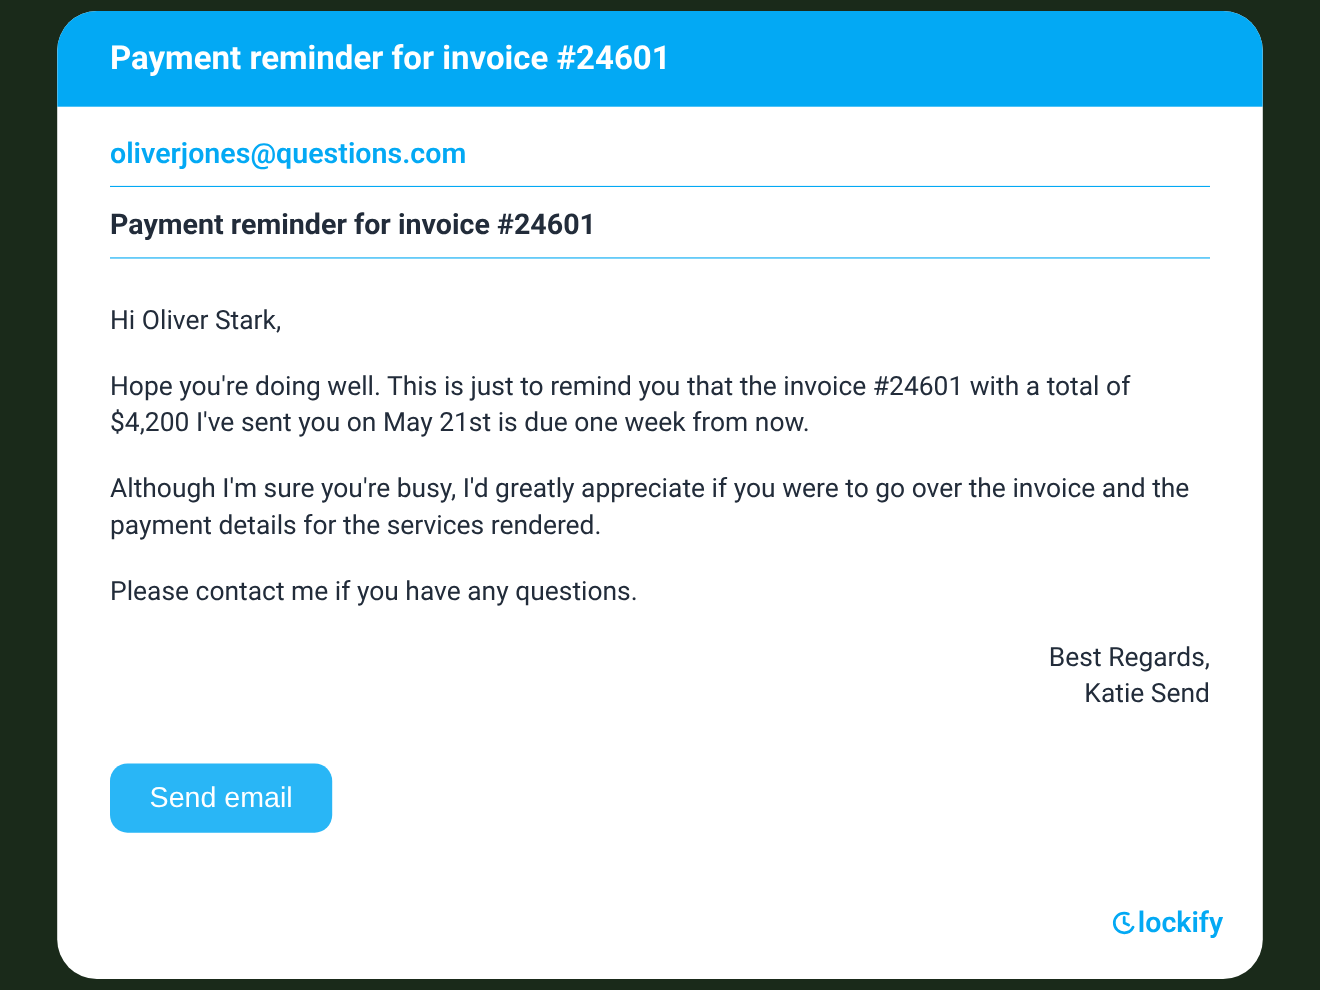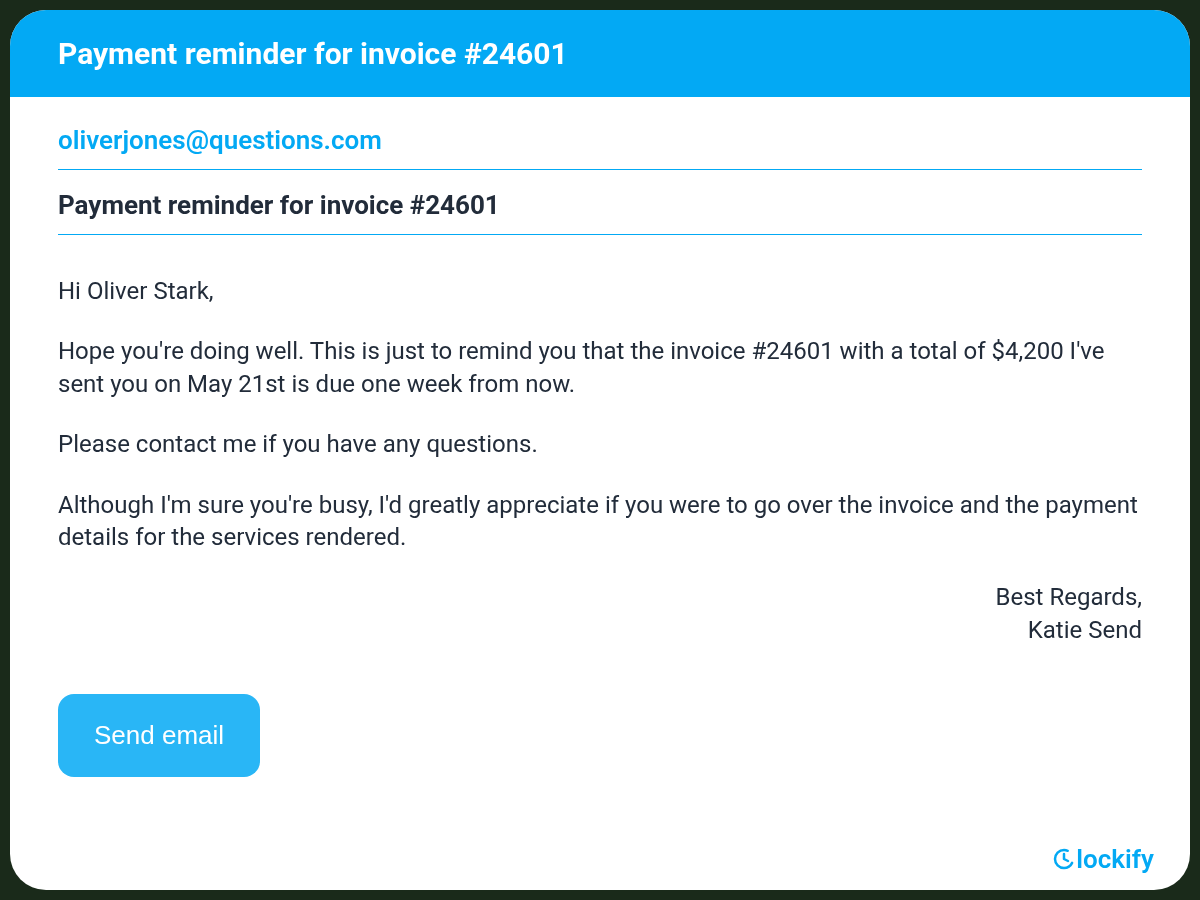--- a/index.html
+++ b/index.html
@@ -10,21 +10,21 @@
     body {
       font-family: -apple-system, BlinkMacSystemFont, "Segoe UI", Roboto, Helvetica, Arial, sans-serif;
       background: #1a2a1a;
       width: 1200px;
       height: 900px;
       display: flex;
       align-items: center;
       justify-content: center;
     }
     .email-card {
-      width: 1180px;
+      width: 1096px;
       height: 880px;
       background: #ffffff;
       border-radius: 36px;
       overflow: hidden;
       position: relative;
       display: flex;
       flex-direction: column;
     }
     .header-bar {
       background: #03a9f4;
@@ -69,29 +69,29 @@
     }
     .signature {
       margin-top: 28px;
     }
     .send-button {
       display: inline-block;
       background: #29b6f6;
       color: #ffffff;
       font-size: 26px;
       font-weight: 500;
-      padding: 26px 36px;
+      padding: 16px 36px;
       border-radius: 16px;
       border: none;
       cursor: pointer;
       margin-top: 48px;
     }
     .brand-logo {
       position: absolute;
-      bottom: 16px;
+      bottom: 36px;
       right: 36px;
       color: #03a9f4;
       font-size: 26px;
       font-weight: 600;
       display: flex;
       align-items: center;
       gap: 2px;
     }
     .brand-logo .clock-icon {
       display: inline-flex;
@@ -105,22 +105,22 @@
 <div class="email-card">
   <div class="header-bar">
     <div class="header-title">Payment reminder for invoice #24601</div>
   </div>
   <div class="content">
     <div class="recipient">oliverjones@questions.com</div>
     <div class="subject">Payment reminder for invoice #24601</div>
     <div class="body-text">
       <p>Hi Oliver Stark,</p>
       <p>Hope you're doing well. This is just to remind you that the invoice #24601 with a total of $4,200 I've sent you on May 21st is due one week from now.</p>
+      <p>Although I'm sure you're busy, I'd greatly appreciate if you were to go over the invoice and the payment details for the services rendered.</p>
       <p>Please contact me if you have any questions.</p>
-      <p>Although I'm sure you're busy, I'd greatly appreciate if you were to go over the invoice and the payment details for the services rendered.</p>
       <div class="signature">
         <p class="nomargin">Best Regards,</p>
         <p class="nomargin">Katie Send</p>
       </div>
     </div>
     <button class="send-button">Send email</button>
   </div>
   <div class="brand-logo">
     <span class="clock-icon">
       <svg width="24" height="24" viewBox="0 0 24 24" fill="none">

